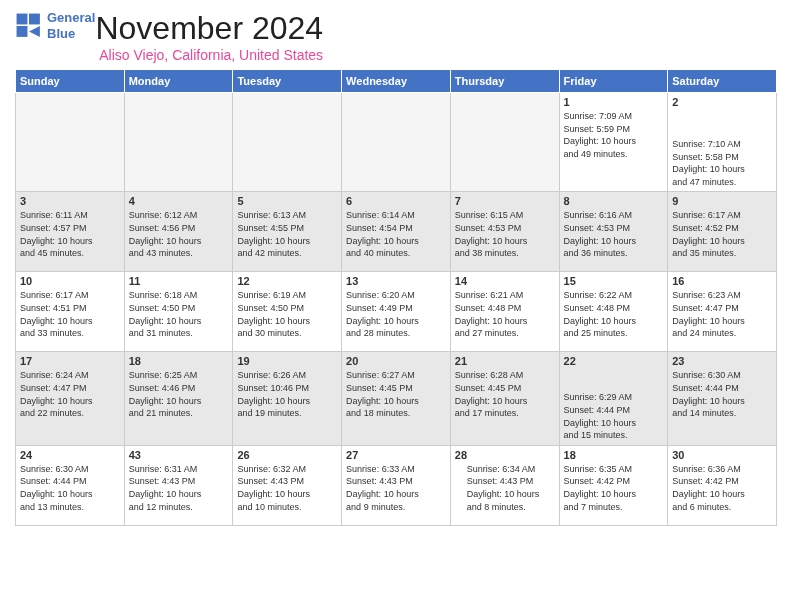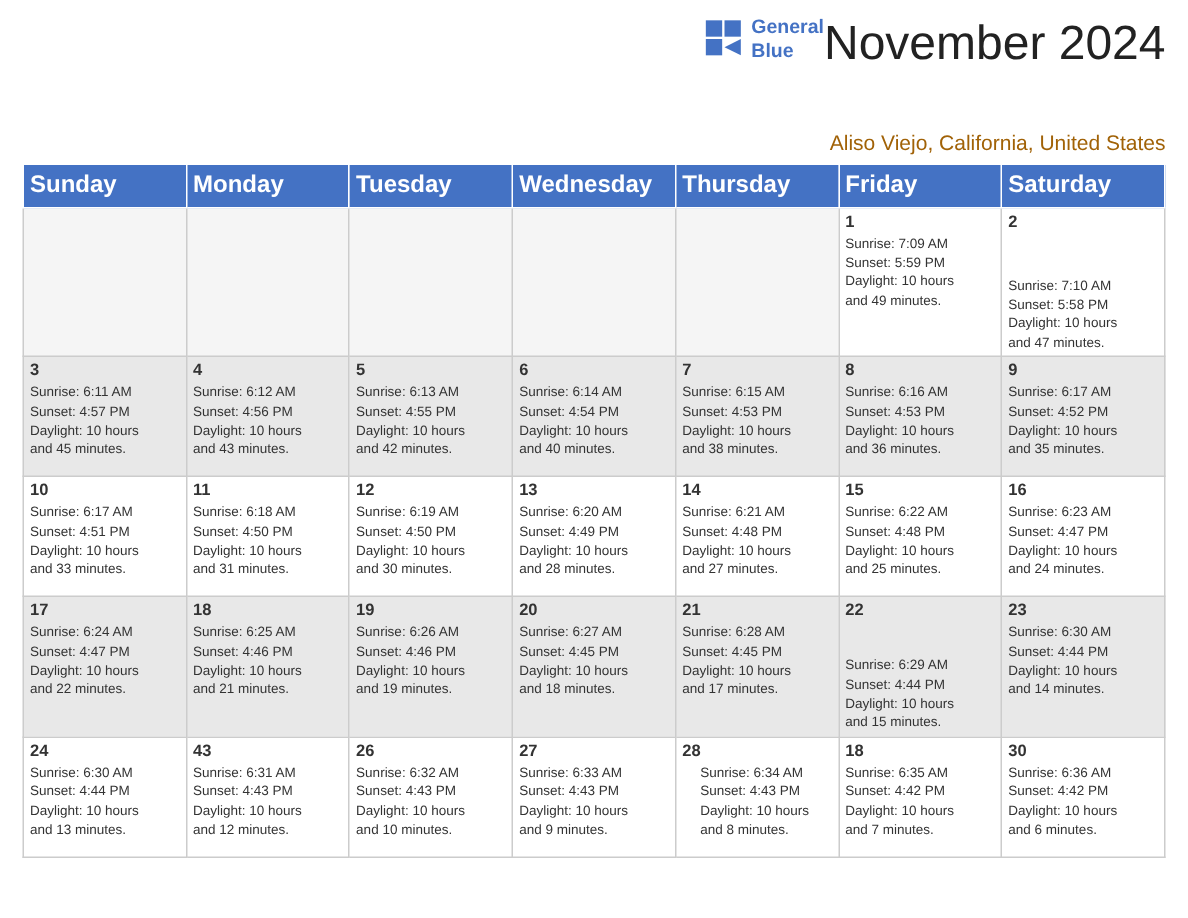--- a/index.html
+++ b/index.html
@@ -10,21 +10,21 @@
       height: 612px;
       overflow: hidden;
     }
     .container {
       width: 792px;
       height: 612px;
       padding: 10px 15px 10px 15px;
     }
     .header-area {
       display: flex;
-      justify-content: flex-end;
+      justify-content: flex-start;
       align-items: flex-start;
       margin-bottom: 6px;
     }
     .logo {
       display: flex;
       align-items: center;
       gap: 4px;
     }
     .logo-text {
       font-size: 13px;
@@ -42,32 +42,31 @@
     .title-area {
       text-align: right;
     }
     .month-title {
       font-size: 32px;
       font-weight: normal;
       color: #222;
     }
     .location-title {
       font-size: 14px;
-      color: #a16207;
-      margin-top: 40px;
+      color: #ec4899;
     }
     .calendar {
       width: 100%;
       border-collapse: collapse;
       table-layout: fixed;
     }
     .calendar th {
       background-color: #4472c4;
       color: #fff;
-      font-size: 16px;
+      font-size: 11px;
       font-weight: bold;
       padding: 5px 4px;
       text-align: left;
       border: 1px solid #fff;
     }
     .calendar td {
       border: 1px solid #ccc;
       vertical-align: top;
       padding: 3px 4px;
       font-size: 9.5px;
@@ -262,21 +261,21 @@
           <td class="shaded">
             <span class="day-num">18</span>
             <div class="day-info" style="white-space: pre-line;">Sunrise: 6:25 AM
 Sunset: 4:46 PM
 Daylight: 10 hours
 and 21 minutes.</div>
           </td>
           <td class="shaded">
             <span class="day-num">19</span>
             <div class="day-info" style="white-space: pre-line;">Sunrise: 6:26 AM
-Sunset: 4:46 PM
+Sunset: 10:46 PM
 Daylight: 10 hours
 and 19 minutes.</div>
           </td>
           <td class="shaded">
             <span class="day-num">20</span>
             <div class="day-info" style="white-space: pre-line;">Sunrise: 6:27 AM
 Sunset: 4:45 PM
 Daylight: 10 hours
 and 18 minutes.</div>
           </td>

